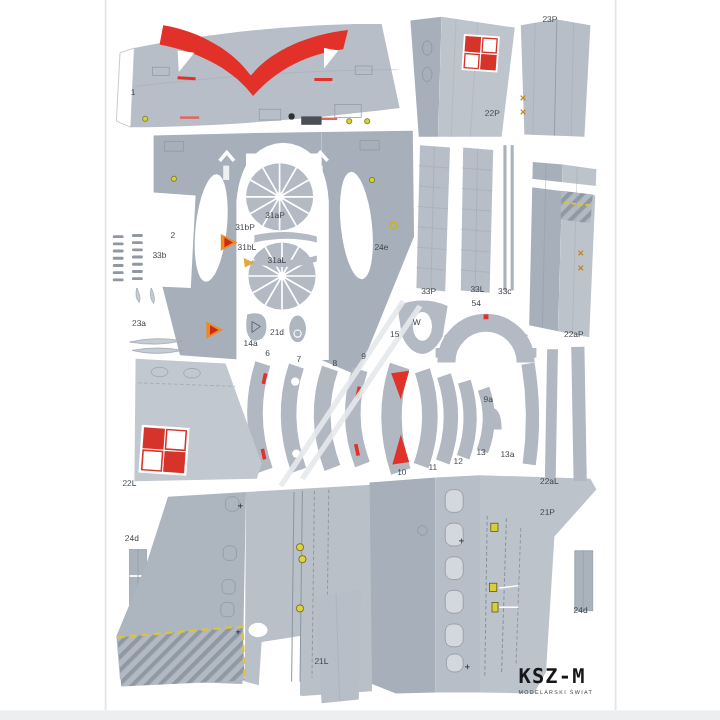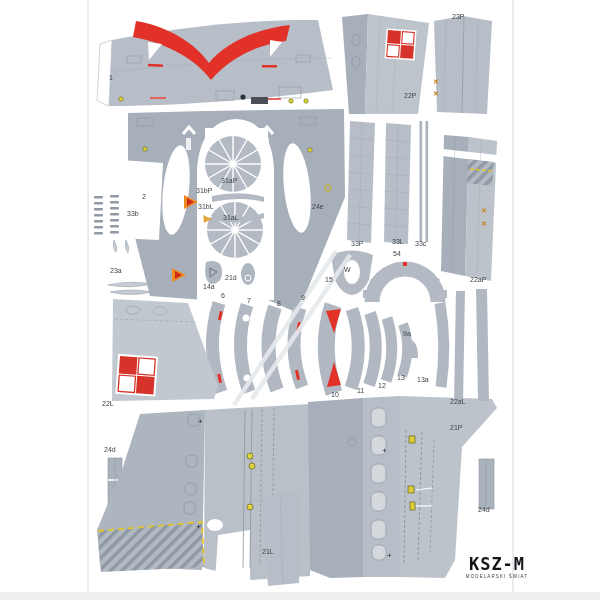--- a/index.html
+++ b/index.html
@@ -5,21 +5,21 @@
   :root{
     --part-gray:#b7bec7; --part-light:#c5cbd2; --part-dark:#a6afba; --part-darker:#99a3ae;
     --ins-red:#d6342b; --acc-red:#e23128; --hatch:#8f99a4; --warn-y:#e2c42c; --mark-o:#c9831f;
     --label:#3f444a; --edge:#d9dcdf;
   }
   html,body{margin:0;padding:0;}
   .sheet{position:relative;width:600px;height:600px;background:#ffffff;overflow:hidden;
          font-family:"Liberation Sans", sans-serif;}
   .artwork{position:absolute;left:0;top:0;}
   .lb{position:absolute;font-size:7px;line-height:8px;color:var(--label);white-space:nowrap;}
-  .logo-box{position:absolute;left:432px;top:556px;width:130px;text-align:center;}
+  .logo-box{position:absolute;left:432px;top:556px;width:130px;}
   .logo-main{font-family:"DejaVu Sans Mono", monospace;font-weight:bold;font-size:17px;
              letter-spacing:1px;color:#14161a;line-height:17px;}
   .logo-sub{font-size:4.5px;letter-spacing:1.1px;color:#3a3e44;line-height:6px;margin-top:1px;}
   .xmark{font-size:7px;font-weight:bold;fill:var(--mark-o);}
   .pmark{font-size:8px;fill:#23262a;}
 </style>
 </head>
 <body>
 
 <div class="sheet">

